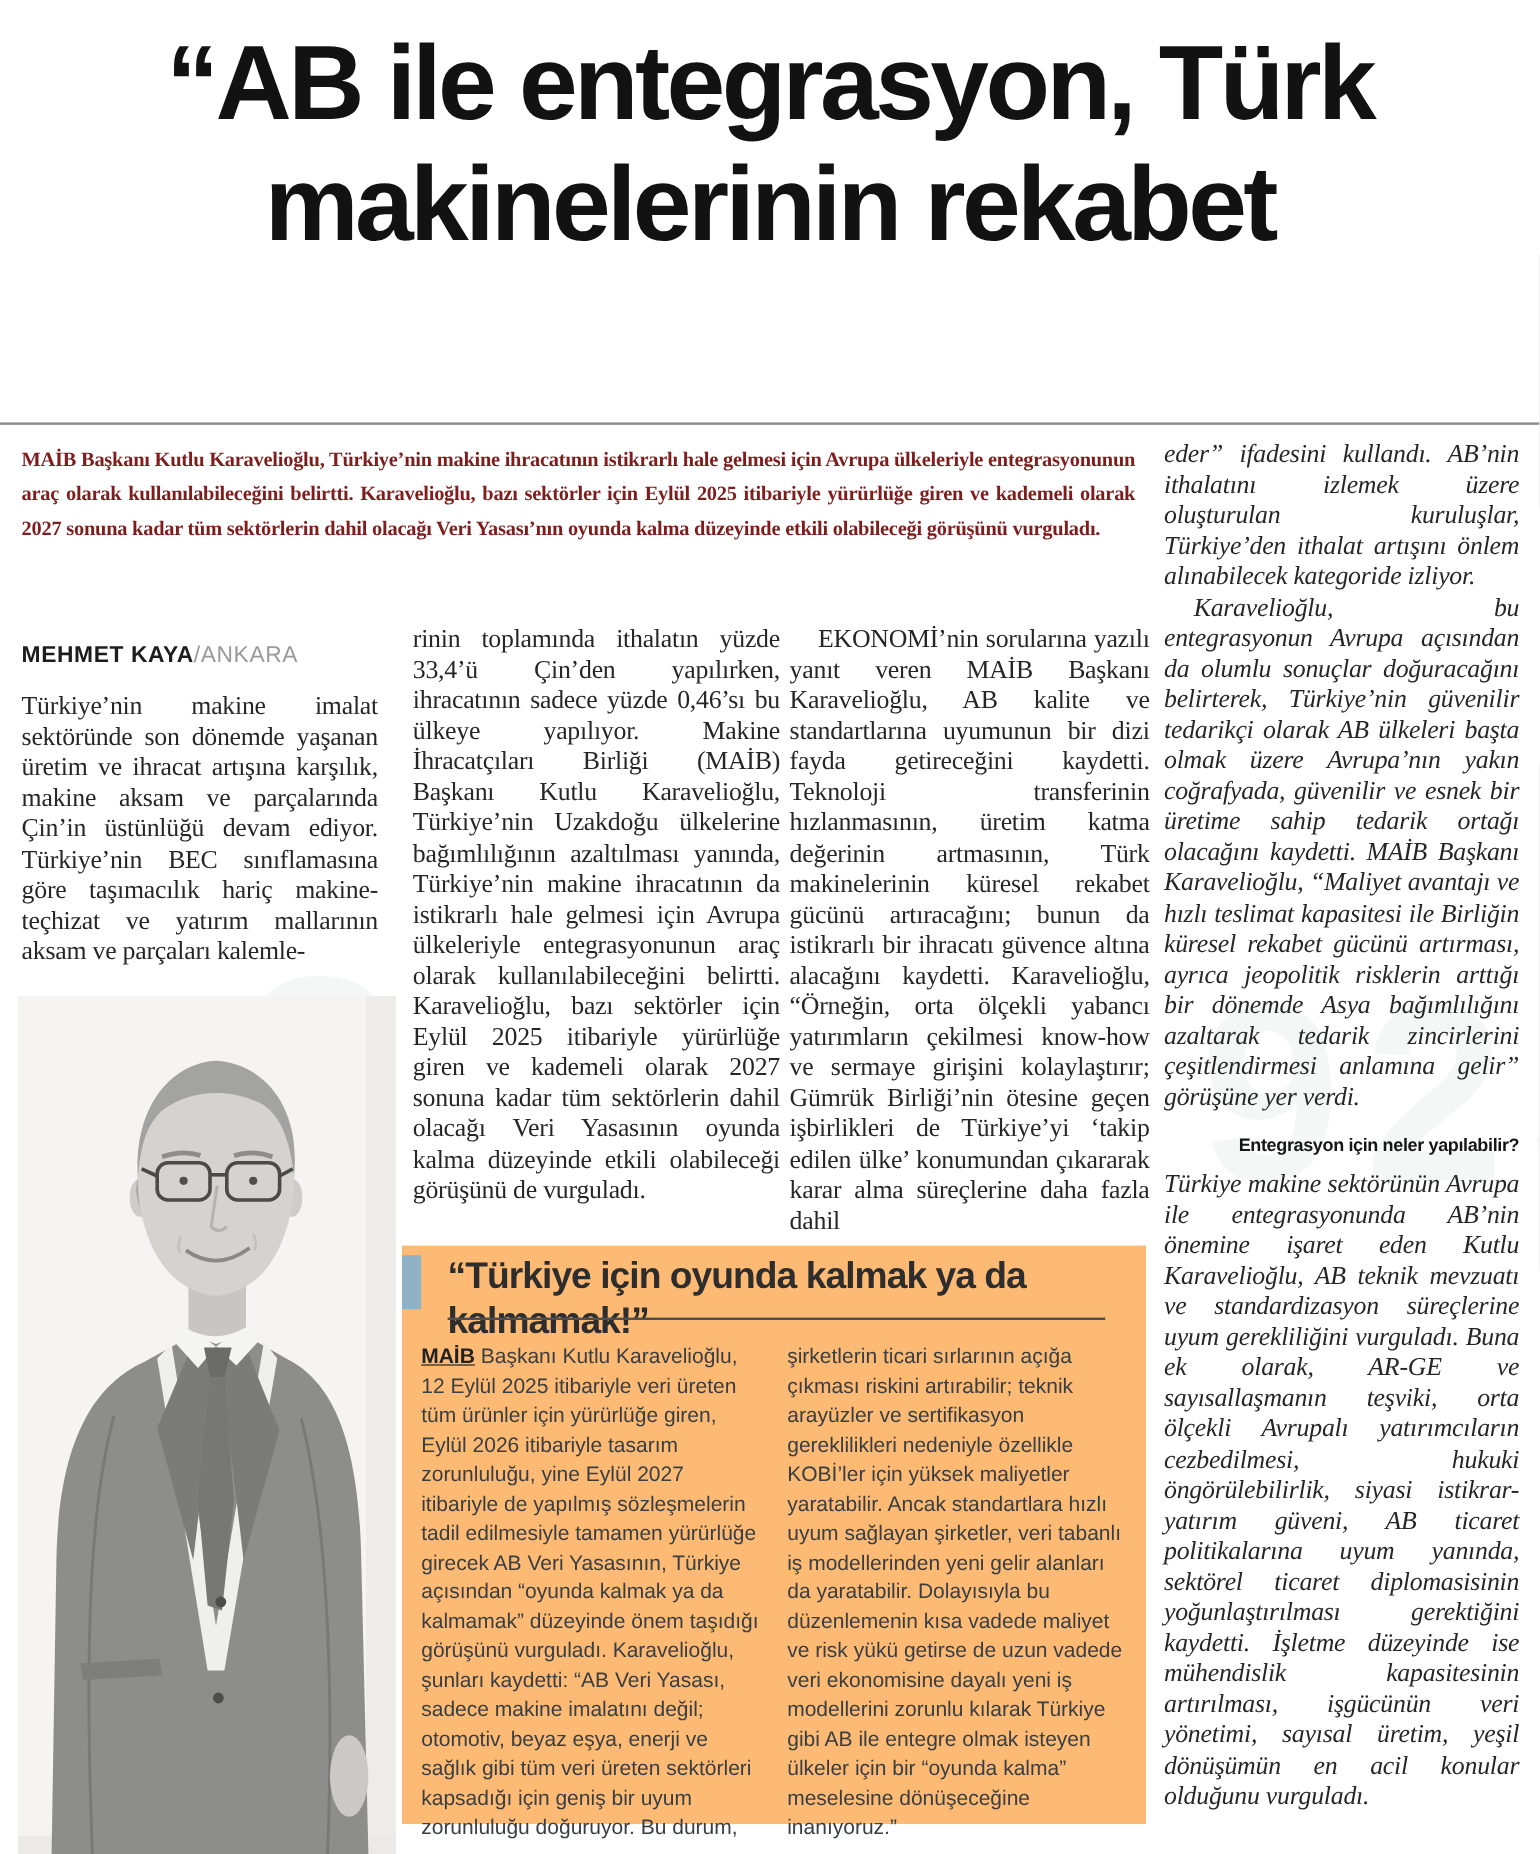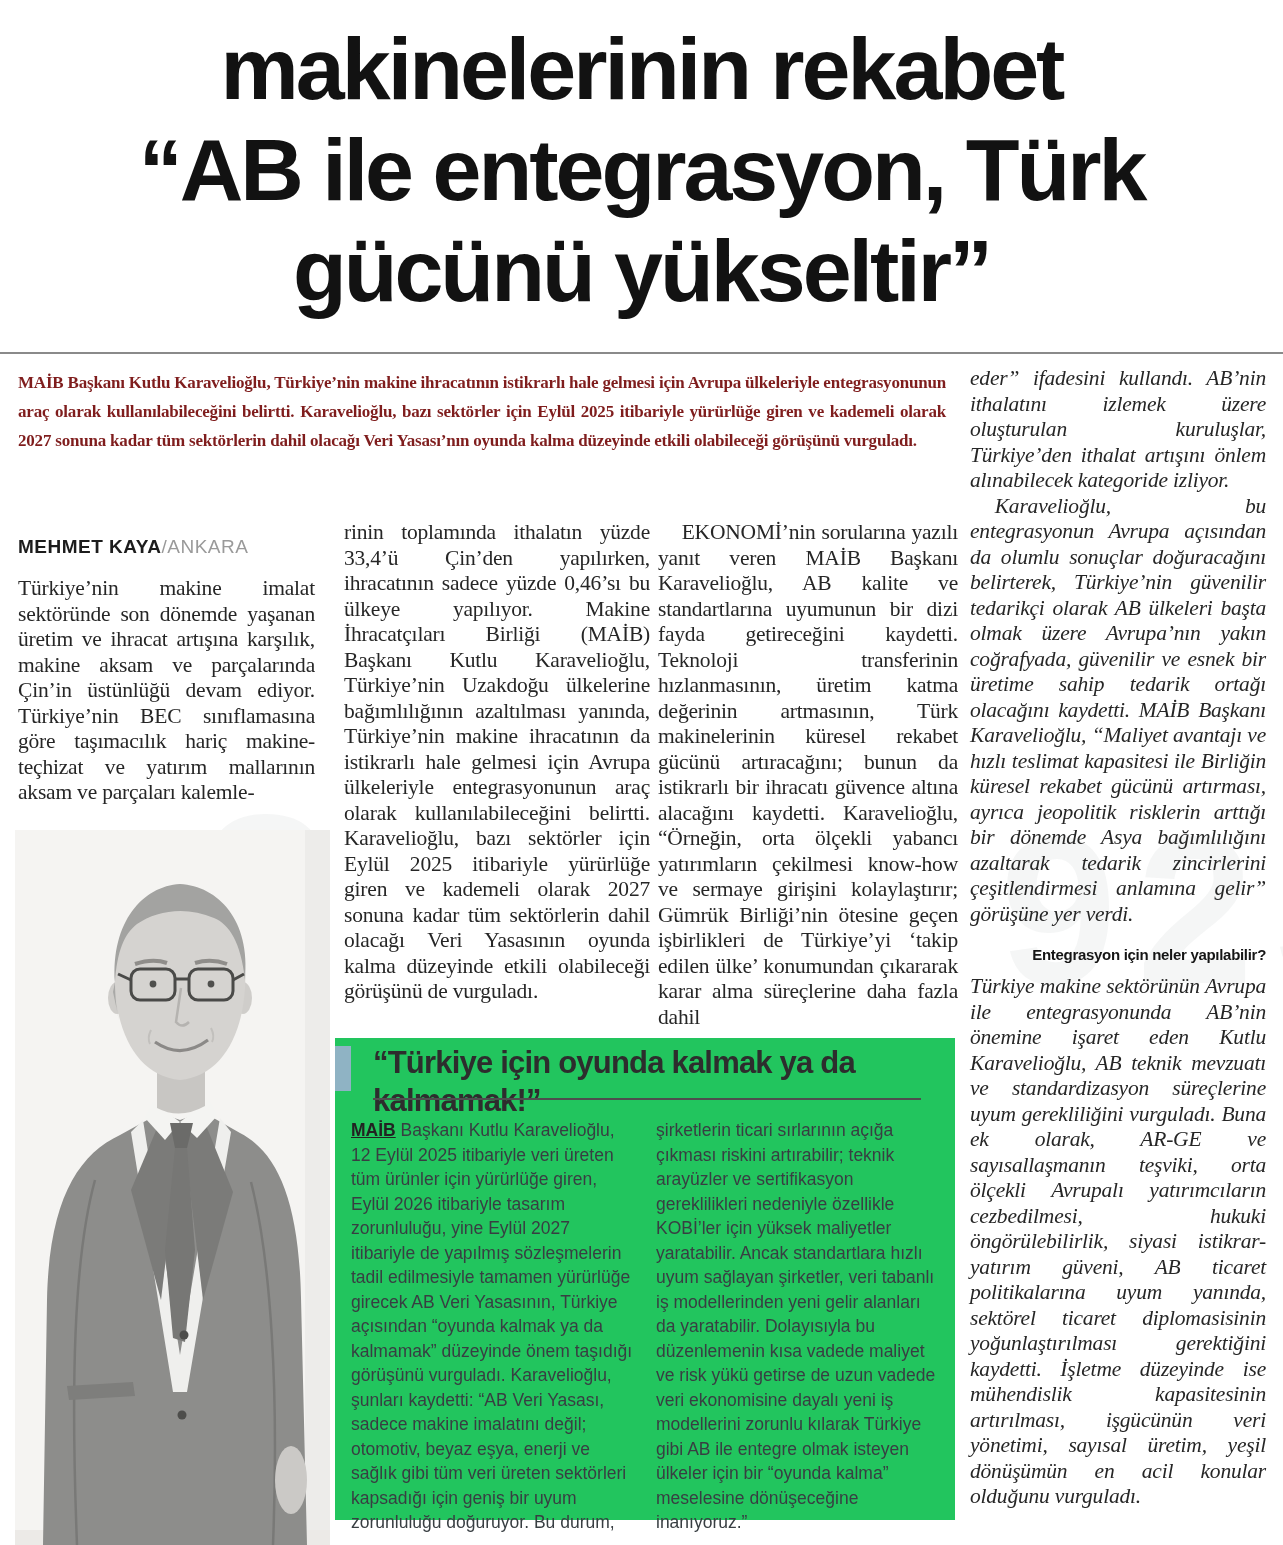--- a/index.html
+++ b/index.html
@@ -40,21 +40,21 @@
   .subhead{
     font-family:"Liberation Sans",sans-serif;font-weight:800;
     font-size:15px;line-height:27px;color:#151515;
     margin:14px 0 6px 0;text-align:right;letter-spacing:-0.3px;
   }
   
   .photo{left:15px;top:830px;width:315px;height:715px;}
   
   .qbox{
     left:335px;top:1038px;width:620px;height:482px;
-    background:#22c55e;
+    background:#fdba74;
   }
   .qbox .accent{position:absolute;left:0;top:8px;width:16px;height:45px;background:#8fb3c4;}
   .qbox .qtitle{
     position:absolute;left:38px;top:6px;width:564px;
     font-family:"Liberation Sans",sans-serif;font-weight:800;
     font-size:31px;line-height:38px;color:#2d2d2d;letter-spacing:-0.8px;
   }
   .qbox .qrule{position:absolute;left:38px;top:60px;width:548px;height:2px;background:#4e4e4e;}
   .qbox .qcols{
     position:absolute;left:16px;top:80px;width:588px;
@@ -73,23 +73,22 @@
 </style>
 </head>
 <body>
 
 <div class="page">
 
   <div class="abs wm wm1">3</div>
   <div class="abs wm wm2">925</div>
 
   <div class="abs headline">
+    <div>“AB ile entegrasyon, Türk</div>
     <div>makinelerinin rekabet</div>
-    <div>“AB ile entegrasyon, Türk</div>
-    <div>gücünü yükseltir”</div>
   </div>
 
   <div class="abs rule-top"></div>
 
   <div class="abs lede">MAİB Başkanı Kutlu Karavelioğlu, Türkiye’nin makine ihracatının istikrarlı hale gelmesi için Avrupa ülkeleriyle entegrasyonunun araç olarak kullanılabileceğini belirtti. Karavelioğlu, bazı sektörler için Eylül 2025 itibariyle yürürlüğe giren ve kademeli olarak 2027 sonuna kadar tüm sektörlerin dahil olacağı Veri Yasası’nın oyunda kalma düzeyinde etkili olabileceği görüşünü vurguladı.</div>
 
   <div class="abs byline">
     <span class="author">MEHMET KAYA</span><span class="loc">/ANKARA</span>
   </div>
 

